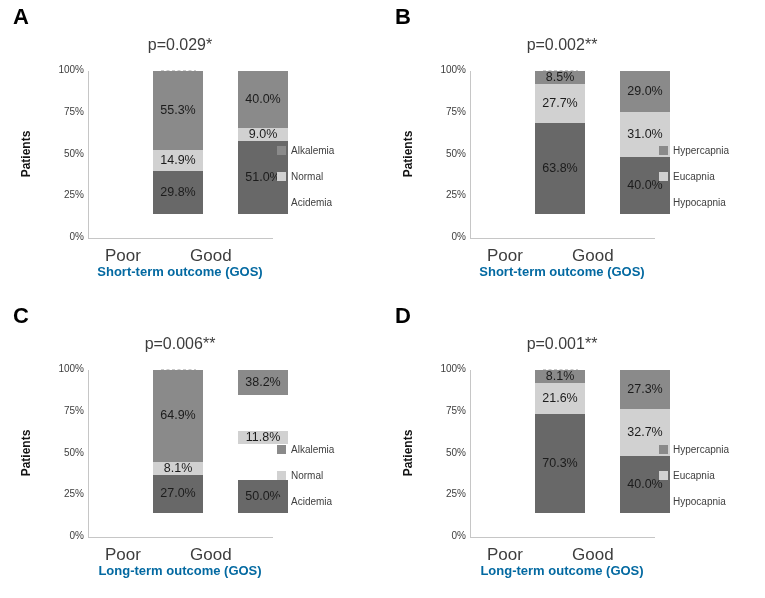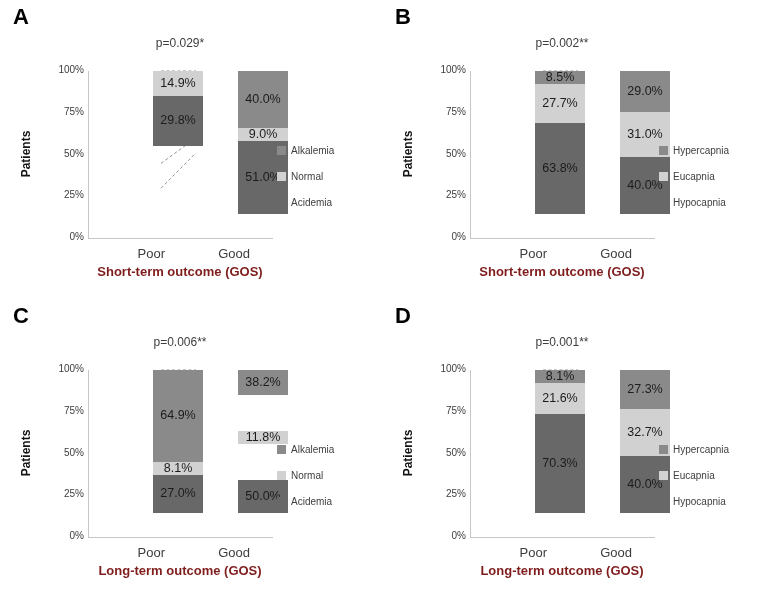--- a/index.html
+++ b/index.html
@@ -1,31 +1,31 @@
 <!DOCTYPE html>
 <html><head>
 <meta charset="utf-8">
 <style>
   html,body{margin:0;padding:0;background:#ffffff;}
   body{width:765px;height:598px;font-family:"Liberation Sans",sans-serif;-webkit-font-smoothing:antialiased;}
   .grid{display:grid;grid-template-columns:382px 383px;grid-template-rows:299px 299px;width:765px;height:598px;}
   .panel{position:relative;width:100%;height:100%;overflow:visible;}
   .panel-letter{position:absolute;left:13px;top:4px;font-size:22px;font-weight:bold;color:#000;}
-  .chart-title{position:absolute;left:88px;top:36px;width:184px;text-align:center;font-size:12px;color:#3d3d3d;}
+  .chart-title{position:absolute;left:88px;top:36px;width:184px;text-align:center;font-size:16px;color:#3d3d3d;}
   .y-axis-title{position:absolute;left:-14px;top:147px;width:80px;text-align:center;
     transform:rotate(-90deg);font-size:12px;font-weight:bold;color:#141414;white-space:nowrap;}
   .y-tick{position:absolute;left:34px;width:50px;text-align:right;font-size:10px;color:#3d3d3d;}
   .plot{position:absolute;left:88px;top:71px;width:184px;height:167px;
     border-left:1px solid #c6c6c6;border-bottom:1px solid #c6c6c6;}
   .connectors{position:absolute;left:0;top:0;overflow:visible;}
   .bar{position:absolute;top:0;width:50px;height:143px;display:flex;flex-direction:column;padding-left:42px;}
   .seg{display:flex;align-items:center;justify-content:center;}
   .seg-label{font-size:12.5px;color:#1c1c1c;white-space:nowrap;line-height:13px;}
-  .x-cat{position:absolute;top:246px;width:60px;text-align:right;font-size:13px;color:#3d3d3d;}
-  .x-title{position:absolute;left:60px;top:264px;width:240px;text-align:center;font-size:13px;font-weight:bold;color:#7f1d1d;}
+  .x-cat{position:absolute;top:246px;width:60px;text-align:left;font-size:17px;color:#3d3d3d;}
+  .x-title{position:absolute;left:60px;top:264px;width:240px;text-align:center;font-size:13px;font-weight:bold;color:#0369a1;}
   .legend{position:absolute;left:277px;top:144px;}
   .legend-item{display:flex;align-items:center;margin-bottom:13px;height:13px;}
   .swatch{width:9px;height:9px;margin-right:5px;flex:0 0 9px;}
   .legend-text{font-size:10px;color:#404040;white-space:nowrap;}
 </style>
 </head>
 <body>
 
 <div id="grid" class="grid">
     <div class="panel">
@@ -39,20 +39,23 @@
       <div class="y-tick" style="top: 231px;">0%</div>
       <div class="x-cat" style="left: 105px;">Poor</div>
       <div class="x-cat" style="left: 190px;">Good</div>
       <div class="plot">
         <svg class="connectors" width="184" height="167">
           <line x1="72" y1="0.0" x2="107" y2="0.0" stroke="#929292" stroke-width="1" stroke-dasharray="3 2.5"></line>
           <line x1="72" y1="92.4" x2="107" y2="66.8" stroke="#929292" stroke-width="1" stroke-dasharray="3 2.5"></line>
           <line x1="72" y1="117.2" x2="107" y2="81.8" stroke="#929292" stroke-width="1" stroke-dasharray="3 2.5"></line>
         </svg>
         <div class="bar" style="left: 22px;">
+          <div class="seg" style="height: 92.4px; background: rgb(138, 138, 138);">
+            <span class="seg-label">55.3%</span>
+          </div>
           <div class="seg" style="height: 24.9px; background: rgb(209, 209, 209);">
             <span class="seg-label">14.9%</span>
           </div>
           <div class="seg" style="height: 49.8px; background: rgb(104, 104, 104);">
             <span class="seg-label">29.8%</span>
           </div>
         </div>
         <div class="bar" style="left: 107px;">
           <div class="seg" style="height: 66.8px; background: rgb(138, 138, 138);">
             <span class="seg-label">40.0%</span>

